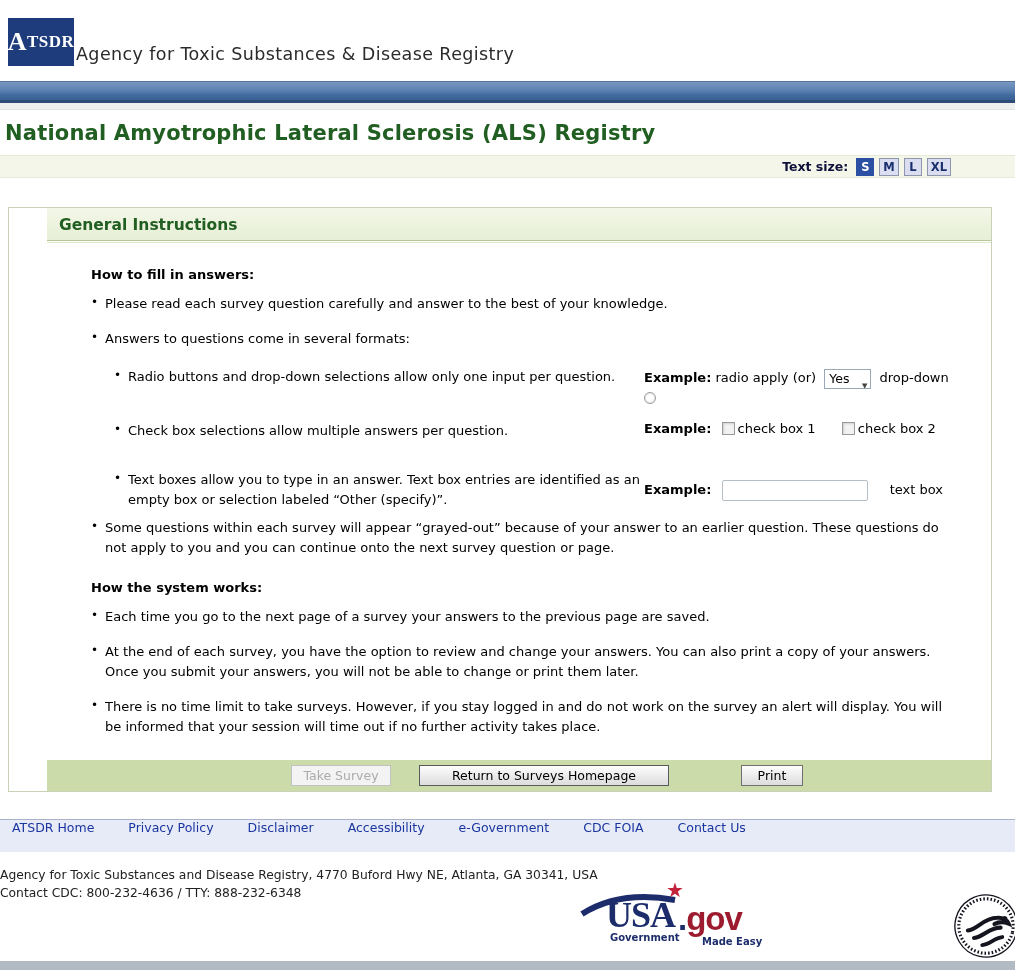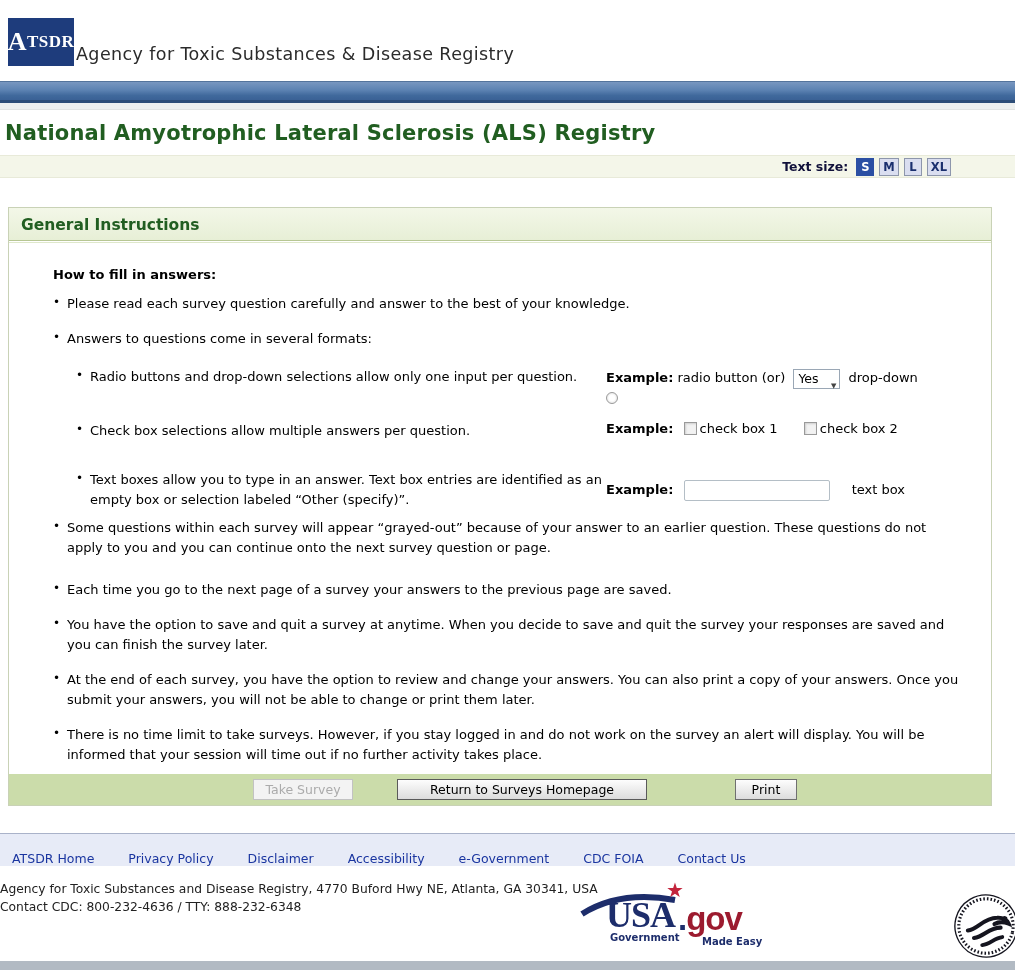--- a/index.html
+++ b/index.html
@@ -48,21 +48,21 @@
   .textsize-label { font-weight:bold; font-size:12.5px; color:#10103a; margin-right:3px; }
   .ts-btn {
     min-width:18px; height:18px; padding:0 3px; display:flex; align-items:center; justify-content:center;
     background:#dadef0; border:1px solid #8d96ac; color:#1a2f6e;
     font-size:11.5px; font-weight:bold; cursor:pointer;
   }
   .ts-btn.active { background:#2b4fa3; border-color:#2b4fa3; color:#fff; }
 
   
   .panel {
-    margin:29px 23px 0 8px; width:984px; border:1px solid #c9d2b6; background:#fff;
+    margin:29px 23px 0 8px; width:984px; border:1px solid #c9d2b6; background:#fff;padding-left:38px;
   }
   .panel-header {
     height:33px; background:linear-gradient(#f3f7e8,#e7efd6);
     display:flex; align-items:flex-end; padding:0 0 6px 12px;
     border-bottom:1px solid #b7c694;
   }
   .panel-header-inner { color:#215e21; font-size:15.5px; font-weight:600; }
   .panel-sep { height:2px; background:#fff; border-bottom:1px solid #dfe8cb; }
   .panel-body { padding:24px 30px 0 44px; }
 
@@ -92,37 +92,37 @@
     margin-right:3px; cursor:pointer;
   }
   .fake-textbox {
     display:inline-block; vertical-align:middle; width:146px; height:21px;
     border:1px solid #b4bec6; border-radius:2px; background:#fff; margin:0 6px;
   }
   .cb-group2 { margin-left:22px; }
 
   
   .action-bar {
-    margin-top:9px; height:31px; background:#cbdcaa;
-    display:flex; align-items:center;gap:16px;
+    margin-top:23px; height:31px; background:#cbdcaa;
+    display:flex; align-items:center;
   }
   .btn {
     font-family:"DejaVu Sans",sans-serif; font-size:12.5px; text-align:center;
     border:1px solid #707070; background:linear-gradient(#fdfdfd,#dcdcdc);
     height:21px; line-height:19px; cursor:pointer; color:#000;
   }
   .btn-take { width:100px; margin-left:244px; border:1px solid #c2c2c2;
     background:#f3f3f3; color:#ababab; cursor:default; }
   .btn-return { width:250px; margin-left:28px; border-color:#5a5a5a; }
   .btn-print { width:62px; margin-left:72px; }
 
   
   .footer-links {
     margin-top:27px; height:33px; background:#e7ebf7; border-top:1px solid #a9b2c9;
-    display:flex; align-items:flex-end; padding-left:12px; gap:34px;
+    display:flex; align-items:flex-start; padding-left:12px; gap:34px;
   }
   .footer-links a { color:#1a35a0; text-decoration:none; font-size:12.5px; cursor:pointer; }
   .footer-addr { padding:14px 0 0 0; color:#222; font-size:12.3px; line-height:18px; }
 
   .usagov { position:absolute; right:245px; bottom:22px; width:190px; height:62px; }
   .usagov .swoosh { position:absolute; left:0; top:2px; }
   .usagov .usa {
     position:absolute; left:26px; top:8px; font-family:"Liberation Serif",serif;
     font-weight:bold; font-size:36px; color:#1d2d6b; letter-spacing:-1px;
   }
@@ -176,21 +176,21 @@
     <div class="bullet">Please read each survey question carefully and answer to the best of your knowledge.</div>
     <div class="bullet" style="margin-bottom:18px;">Answers to questions come in several formats:</div>
 
     <div class="row2">
       <div class="lcol">
         <div class="bullet sub">Radio buttons and drop-down selections allow only one input per question.</div>
       </div>
       <div class="rcol">
         <div style="line-height:22px;">
           <span class="ex-label">Example:</span>
-          <span>radio button (or)</span>
+          <span>radio apply (or)</span>
           <span class="fake-select">
             <span>Yes</span>
             <span class="arrow">▼</span>
           </span>
           <span>drop-down</span>
         </div>
         <span class="fake-radio"></span>
       </div>
     </div>
 
@@ -211,23 +211,23 @@
       </div>
       <div class="rcol">
         <span class="ex-label">Example:</span>
         <span class="fake-textbox"></span>
         <span style="margin-left:12px;">text box</span>
       </div>
     </div>
 
     <div class="bullet" style="margin-bottom:22px;">Some questions within each survey will appear “grayed-out” because of your answer to an earlier question. These questions do not apply to you and you can continue onto the next survey question or page.</div>
 
+    <div class="sec-heading">How the system works:</div>
 
     <div class="bullet">Each time you go to the next page of a survey your answers to the previous page are saved.</div>
-    <div class="bullet">You have the option to save and quit a survey at anytime. When you decide to save and quit the survey your responses are saved and you can finish the survey later.</div>
     <div class="bullet">At the end of each survey, you have the option to review and change your answers. You can also print a copy of your answers. Once you submit your answers, you will not be able to change or print them later.</div>
     <div class="bullet" style="margin-bottom:0;">There is no time limit to take surveys. However, if you stay logged in and do not work on the survey an alert will display. You will be informed that your session will time out if no further activity takes place.</div>
   </div>
 
   <div class="action-bar">
     <div class="btn btn-take">Take Survey</div>
     <div class="btn btn-return">Return to Surveys Homepage</div>
     <div class="btn btn-print">Print</div>
   </div>
 </div>

